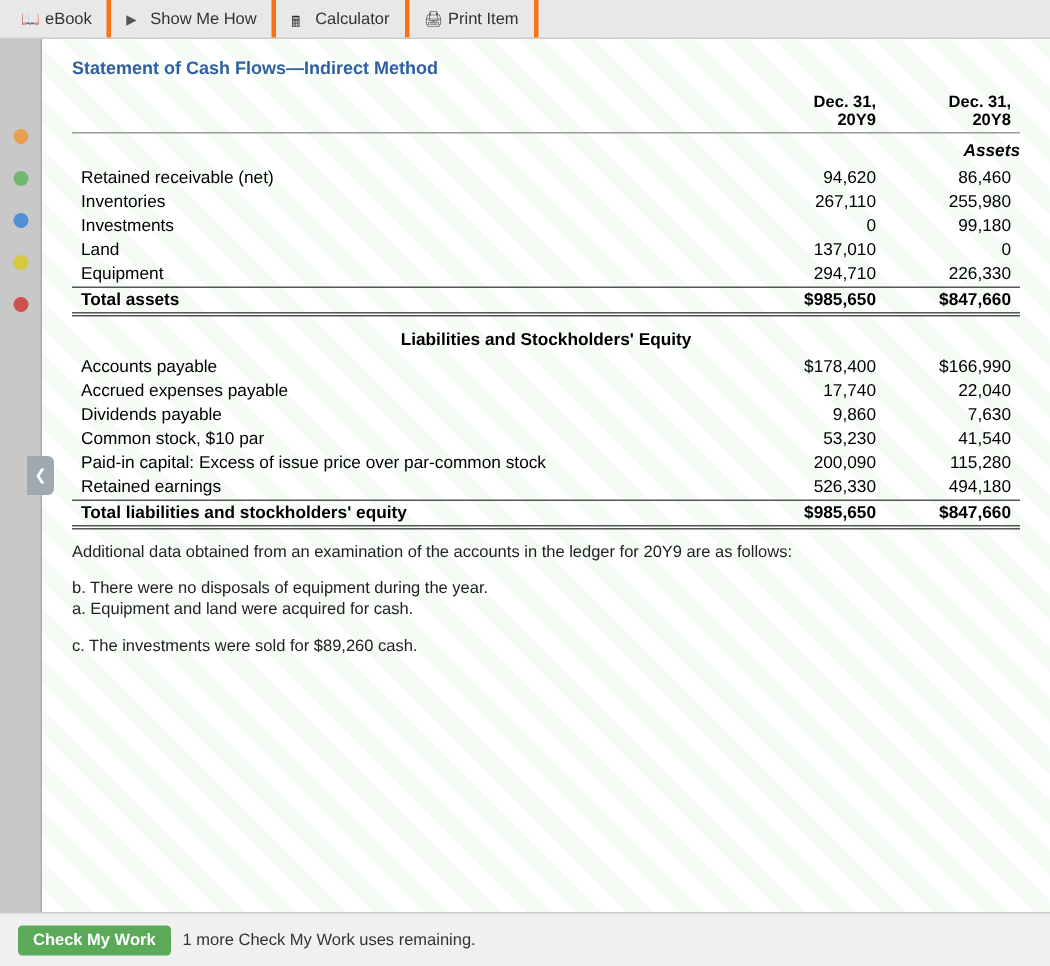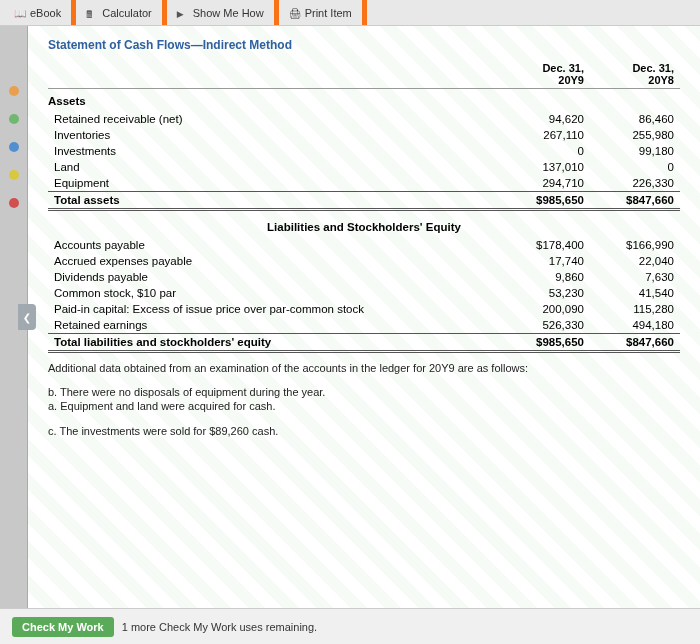--- a/index.html
+++ b/index.html
@@ -26,21 +26,21 @@
       flex-shrink: 0;
     }
     .nav-item {
       display: flex;
       align-items: center;
       padding: 0 10px;
       height: 100%;
       font-size: 11px;
       color: #333;
       cursor: pointer;
-      border-right: 5px solid #f97316;
+      border-right: 3px solid #f97316;
       gap: 4px;
     }
     .nav-icon {
       width: 12px;
       height: 12px;
       display: inline-block;
     }
     .nav-icon-book::before { content: "📖"; font-size: 10px; }
     .nav-icon-show::before { content: "▶"; font-size: 9px; color: #555; }
     .nav-icon-calc::before { content: "🖩"; font-size: 10px; }
@@ -134,23 +134,24 @@
     .balance-table td {
       padding: 2px 6px;
     }
 
     .header-row th {
       border-bottom: 1px solid #999;
       padding-bottom: 2px;
     }
 
     .section-header td {
-      text-align: left;
+      text-align: right;
       font-weight: bold;
       padding: 6px 0 4px 0;
+      font-style: italic;
     }
 
     .row-label {
       text-align: left !important;
     }
 
     .row-value {
       text-align: right;
       min-width: 80px;
     }
@@ -222,26 +223,26 @@
   </style>
 </head>
 <body>
 
 <div class="top-nav">
   <div class="nav-item">
     <span class="nav-icon nav-icon-book"></span>
     <span>eBook</span>
   </div>
   <div class="nav-item">
+    <span class="nav-icon nav-icon-show"></span>
+    <span>Show Me How</span>
+  </div>
+  <div class="nav-item">
     <span class="nav-icon nav-icon-calc"></span>
     <span>Calculator</span>
-  </div>
-  <div class="nav-item">
-    <span class="nav-icon nav-icon-show"></span>
-    <span>Show Me How</span>
   </div>
   <div class="nav-item">
     <span class="nav-icon nav-icon-print"></span>
     <span>Print Item</span>
   </div>
 </div>
 
 <div class="main-area" style="position:relative;">
 
   <div class="sidebar">

